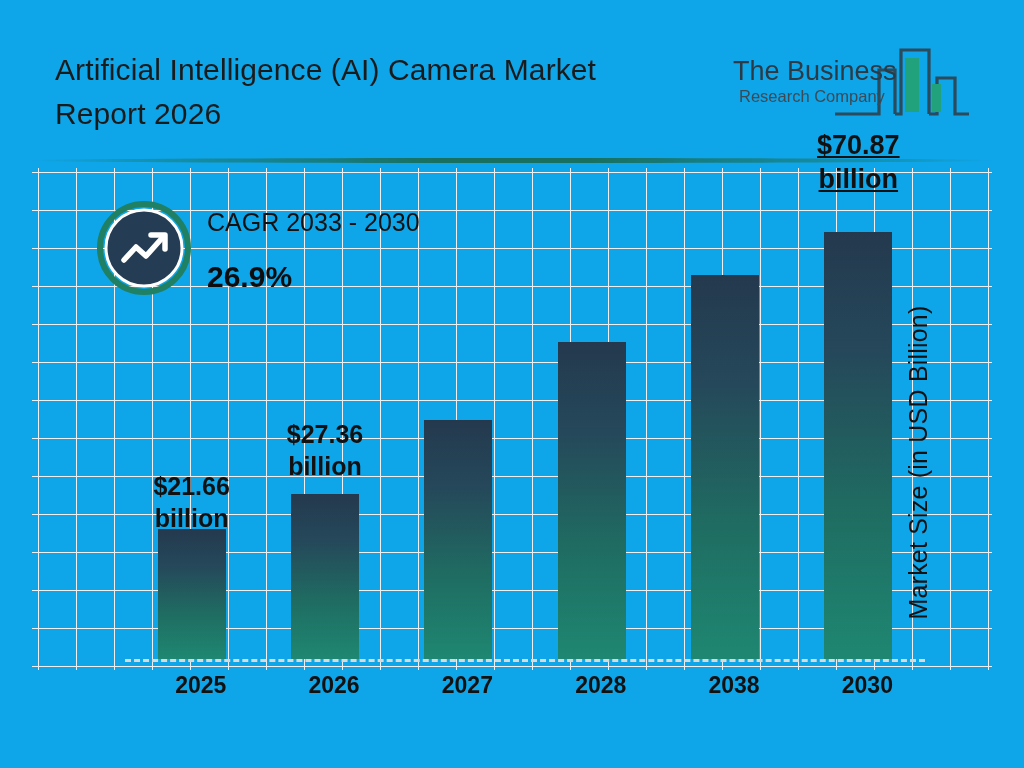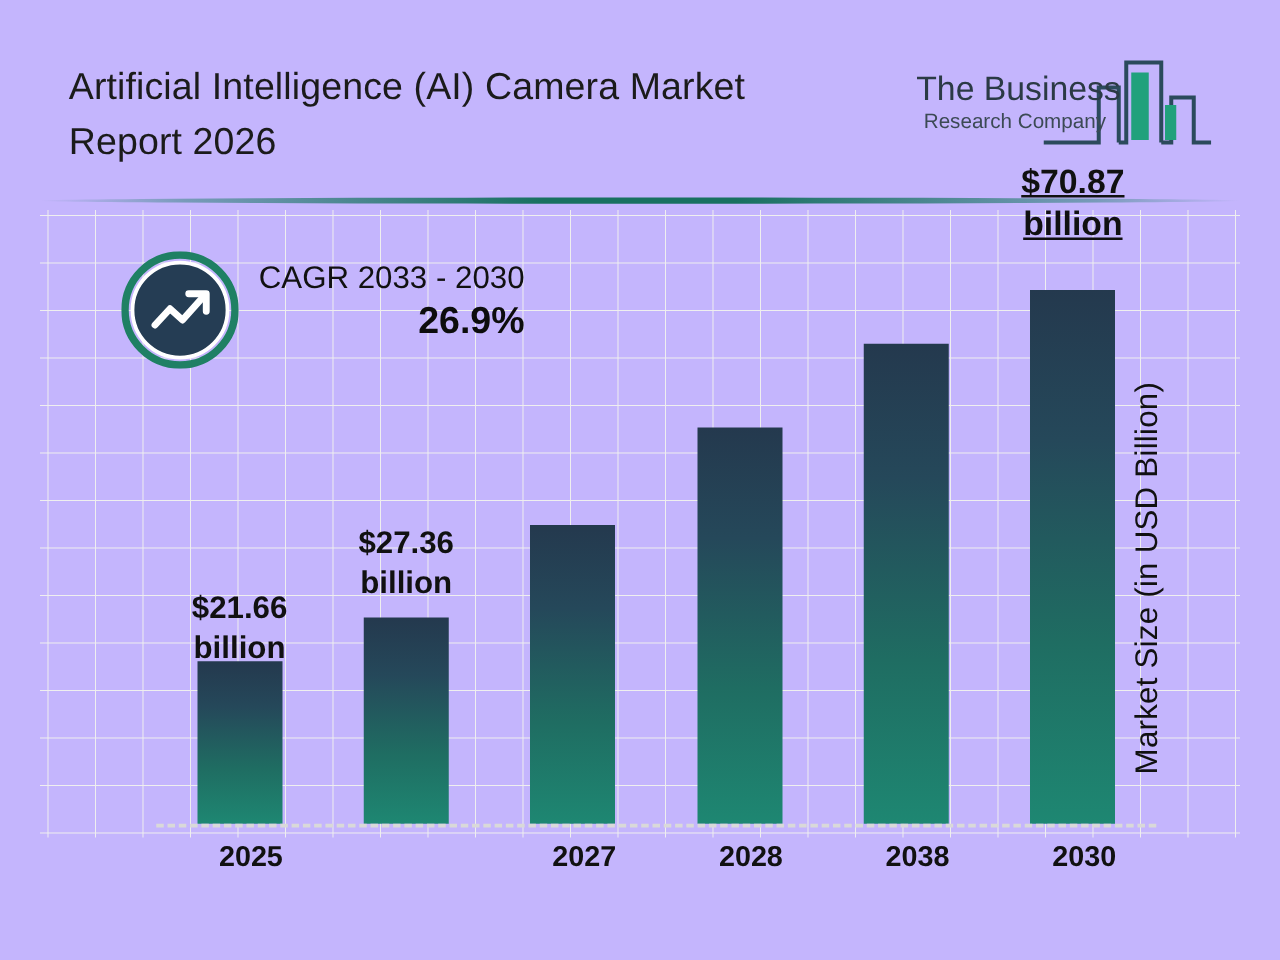--- a/index.html
+++ b/index.html
@@ -3,21 +3,21 @@
 <meta charset="utf-8">
 <title>AI Camera Market Report 2026</title>
 <style>
   * { box-sizing: border-box; margin: 0; padding: 0; }
   html, body {
     width: 1024px; height: 768px;
     background: #ffffff;
     font-family: "Liberation Sans", sans-serif;
     overflow: hidden;
   }
-  .page { position: relative; width: 1024px; height: 768px; background: #c4b5fd; }
+  .page { position: relative; width: 1024px; height: 768px; background: #0ea5e9; }
 
   
   .header { position: absolute; left: 0; top: 0; width: 1024px; height: 150px; }
   .title {
     position: absolute; left: 55px; top: 48px; width: 620px;
     font-size: 30px; line-height: 1.45; color: #1b1b1b; font-weight: 400;
     letter-spacing: 0.1px;
   }
   .logo { position: absolute; right: 55px; top: 32px; width: 240px; height: 90px; }
   .logo svg { display: block; width: 240px; height: 90px; }
@@ -88,21 +88,21 @@
     transform: rotate(-90deg); white-space: nowrap;
     font-size: 25px; color: #111; letter-spacing: 0.2px;
   }
 
   
   .cagr { position: absolute; left: 97px; top: 201px; width: 420px; height: 100px; }
   .cagr-circle { position: absolute; left: 0; top: 0; width: 94px; height: 94px; }
   .cagr-circle svg { display: block; }
   .cagr-text { position: absolute; left: 110px; top: 8px; }
   .cagr-period { font-size: 25px; color: #111; line-height: 1.1; }
-  .cagr-value { font-size: 30px; font-weight: bold; color: #0d0d0d; margin-top: 3px; text-align: right; }
+  .cagr-value { font-size: 30px; font-weight: bold; color: #0d0d0d; margin-top: 23px; }
 </style>
 </head>
 <body>
 
 <div class="page">
 
   <div class="header">
     <div class="title">Artificial Intelligence (AI) Camera Market Report 2026</div>
 
     <div class="logo">
@@ -155,20 +155,21 @@
               <div>billion</div>
             </div>
           </div>
         </div>
       <div class="baseline"></div>
     </div>
   </div>
 
   <div class="xaxis" id="xaxis">
       <div class="xtick" style="left: 0px;">2025</div>
+      <div class="xtick" style="left: 133.333px;">2026</div>
       <div class="xtick" style="left: 266.667px;">2027</div>
       <div class="xtick" style="left: 400px;">2028</div>
       <div class="xtick" style="left: 533.333px;">2038</div>
       <div class="xtick" style="left: 666.667px;">2030</div>
     </div>
 
   <div class="ylabel">
     <span>Market Size (in USD Billion)</span>
   </div>
 

